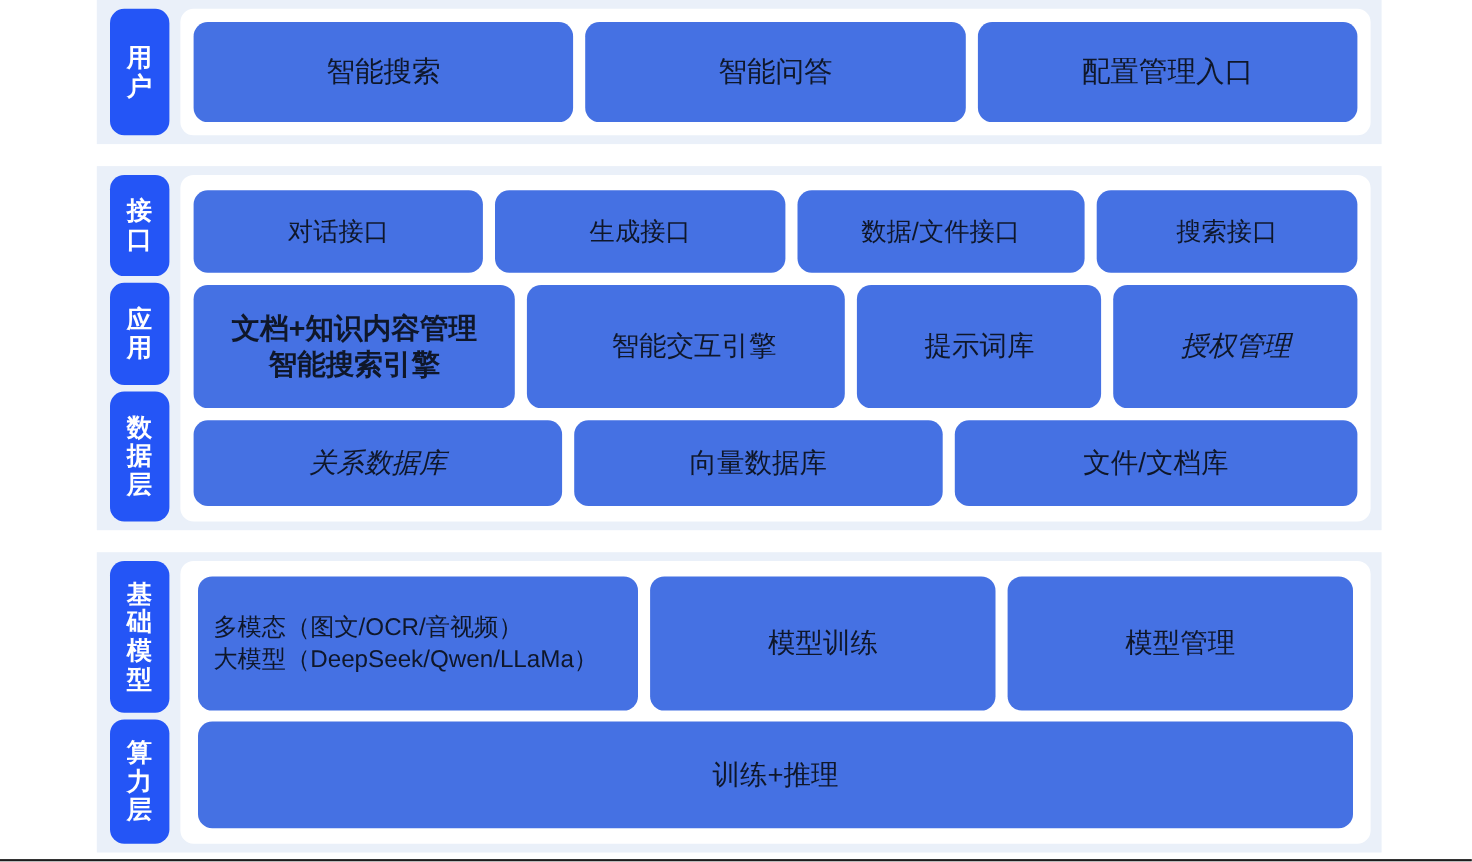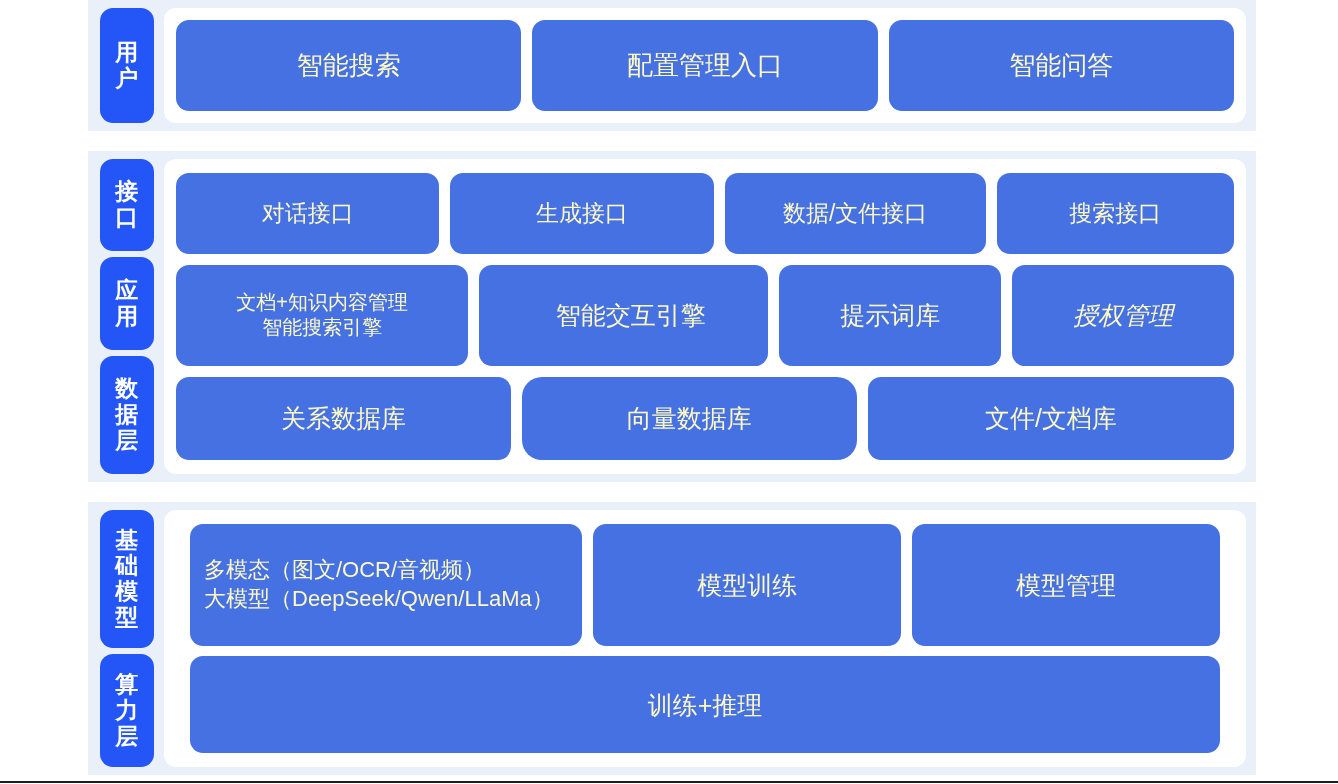--- a/index.html
+++ b/index.html
@@ -75,34 +75,34 @@
     border-radius: 12px;
     flex: 1 1 auto;
     box-sizing: border-box;
     padding: 12px;
     display: flex;
     flex-direction: column;
     justify-content: center;
     gap: 10px;
   }
   #band-platform .card { padding: 14px 12px; gap: 11px; }
-  #band-infra .card    { padding: 14px 26px; }
+  #band-infra .card    { padding: 14px 16px; }
 
   .row {
     display: flex;
     flex-direction: row;
     gap: 11px;
     flex: 1 1 auto;
   }
 
   
   .tile {
     background: #4571e3;
     border-radius: 13px;
-    color: #fef9c3;
+    color: #0f172a;
     display: flex;
     align-items: center;
     justify-content: center;
     text-align: center;
     font-size: 25px;
     font-weight: 400;
     line-height: 1.28;
     box-sizing: border-box;
     padding: 6px 10px;
     white-space: pre-line;
@@ -117,28 +117,28 @@
 
   
   #row-interface .tile { font-size: 23px; }
   #row-interface .tile.t0 { flex: 1.03 1 0; }
   #row-interface .tile.t1 { flex: 1.03 1 0; }
   #row-interface .tile.t2 { flex: 1.02 1 0; }
   #row-interface .tile.t3 { flex: 0.92 1 0; }
   #row-interface .tile.t4 { flex: 1.0 1 0; }
 
   
-  #row-application .tile.t0 { flex: 1.12 1 0; font-size: 20px; line-height: 1.26; }
+  #row-application .tile.t0 { flex: 1.12 1 0; font-size: 26px; line-height: 1.26; font-weight: bold; }
   #row-application .tile.t1 { flex: 1.05 1 0; padding-left: 24px; }
   #row-application .tile.t2 { flex: 0.83 1 0; }
   #row-application .tile.t3 { flex: 0.83 1 0; font-style: italic; }
 
   
-  #row-data .tile.t0 { flex: 1.0 1 0; }
-  #row-data .tile.t1 { flex: 1.0 1 0; border-radius: 20px; }
+  #row-data .tile.t0 { flex: 1.0 1 0; font-style: italic; }
+  #row-data .tile.t1 { flex: 1.0 1 0; }
   #row-data .tile.t2 { flex: 1.1 1 0; text-align: center; }
 
   
   #row-model .tile.t0 { flex: 1.28 1 0; font-size: 22px; line-height: 1.3; text-align: left; justify-content: flex-start; padding-left: 14px;}
   #row-model .tile.t1 { flex: 1.0 1 0; }
   #row-model .tile.t2 { flex: 1.0 1 0; }
 
   
   #row-compute .tile.t0 { flex: 1.0 1 0; }
   #row-compute .tile.t1 { flex: 1.12 1 0; }
@@ -163,22 +163,22 @@
       <div class="layer-label">
         <span>
           <span class="lchar">用</span>
           <span class="lchar">户</span>
         </span>
       </div>
     </div>
     <div class="card">
       <div class="row" id="row-user">
         <div class="tile t0">智能搜索</div>
+        <div class="tile t1">智能问答</div>
         <div class="tile t2">配置管理入口</div>
-        <div class="tile t1">智能问答</div>
       </div>
     </div>
   </div>
 
   <div class="band" id="band-platform">
     <div class="label-col">
       <div class="layer-label">
         <span>
           <span class="lchar">接</span>
           <span class="lchar">口</span>

